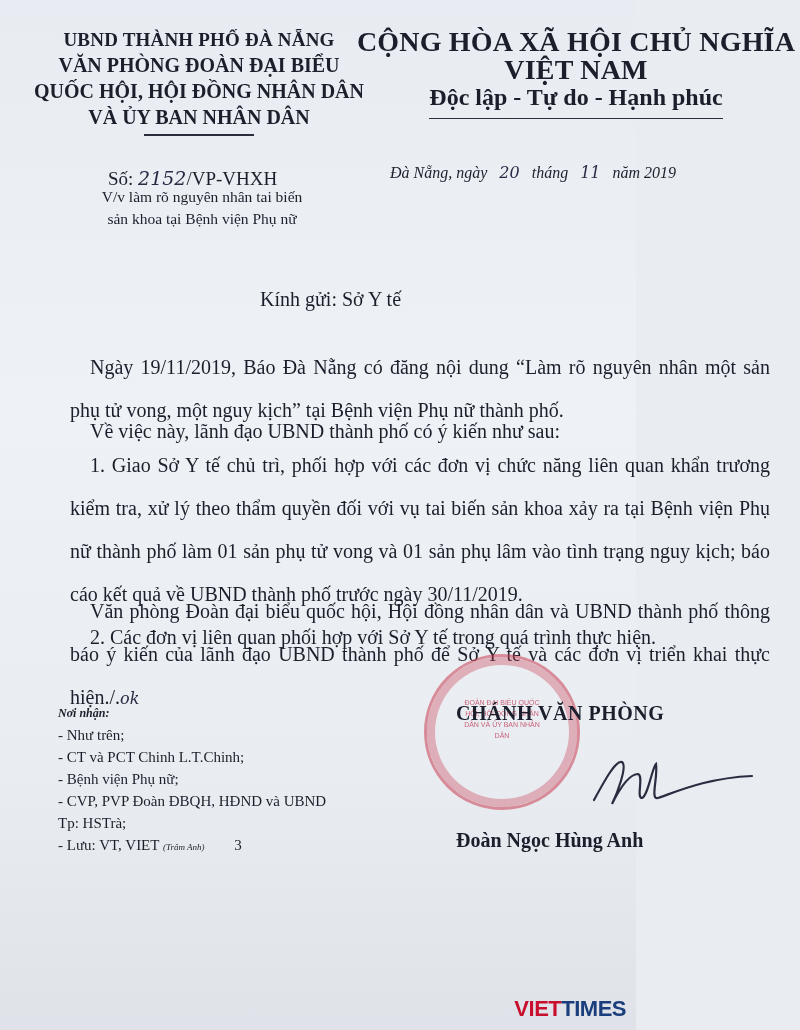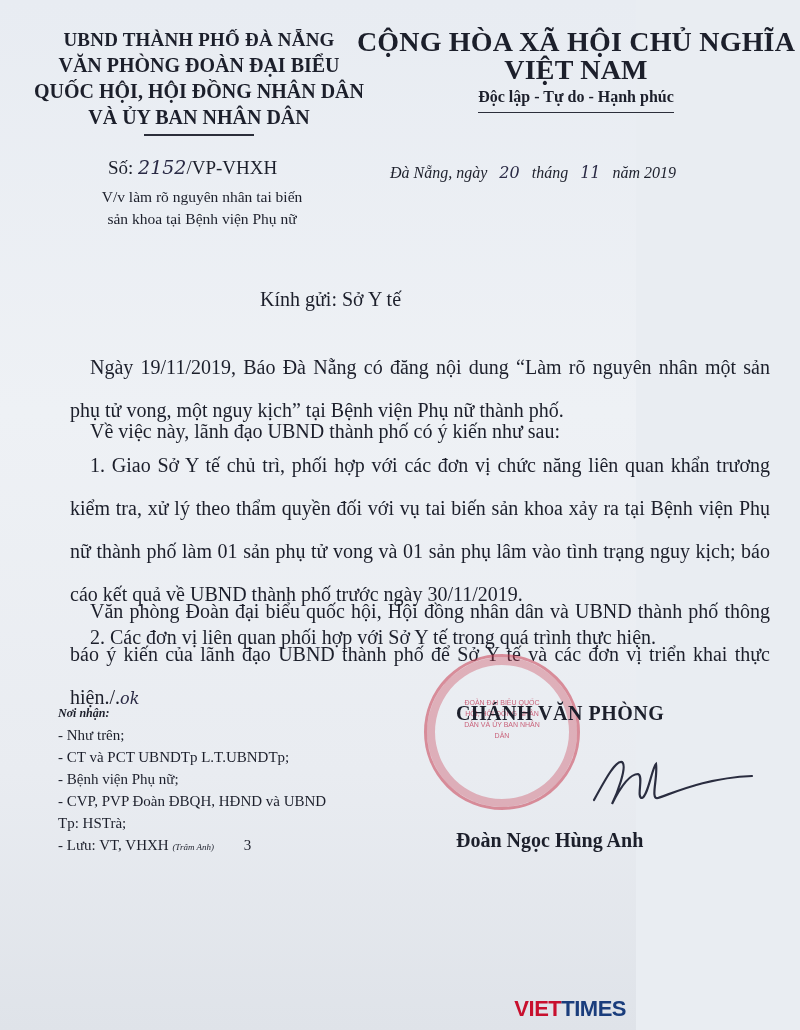--- a/index.html
+++ b/index.html
@@ -14,22 +14,22 @@
     position: absolute; left: 0; top: 0; width: 636px; height: 1030px;
     background: linear-gradient(180deg, #e8ecf2 0%, #eef1f5 40%, #e9ecf1 75%, #dfe3e9 100%);
   }
   .abs { position: absolute; white-space: nowrap; }
   .hdr-left { position: absolute; left: 14px; top: 28px; width: 370px; text-align: center; }
   .hdr-left .l1 { font-size: 19px; font-weight: bold; letter-spacing: 0.2px; line-height: 24px; }
   .hdr-left .l2 { font-size: 20px; font-weight: bold; line-height: 26px; }
   .hdr-left .rule { width: 110px; height: 1.5px; background: #2b2e3a; margin: 4px auto 0; }
   .hdr-right { position: absolute; left: 356px; top: 28px; width: 440px; text-align: center; }
   .hdr-right .r1 { font-size: 28px; font-weight: bold; line-height: 28px; letter-spacing: 0.2px; }
-  .hdr-right .r2 { font-size: 16px; font-weight: bold; line-height: 26px; display: inline-block; border-bottom: 1.5px solid #2b2e3a; padding-bottom: 2px; }
-  .so { left: 108px; top: 156px; font-size: 19px; }
+  .hdr-right .r2 { font-size: 24px; font-weight: bold; line-height: 26px; display: inline-block; border-bottom: 1.5px solid #2b2e3a; padding-bottom: 8px; }
+  .so { left: 108px; top: 167px; font-size: 19px; }
   .so .num { font-family: "DejaVu Serif", serif; font-style: italic; color: #2a2a45; }
   .vv { left: 78px; top: 186px; font-size: 15.5px; line-height: 22px; text-align: center; width: 248px; white-space: normal; }
   .date { left: 390px; top: 163px; font-size: 16px; font-style: italic; }
   .date .hw { font-family: "DejaVu Serif", serif; font-style: italic; color: #2a2a45; margin: 0 8px; }
   .kinh { left: 260px; top: 288px; font-size: 20px; }
   .body-p { position: absolute; left: 70px; width: 700px; font-size: 20px; line-height: 43px; text-align: justify; margin-top: 12px; }
   .p1 { top: 334px; text-indent: 20px; }
   .p2 { top: 398px; text-indent: 20px; }
   .items { top: 432px; }
   .items .it { text-indent: 20px; }
@@ -100,26 +100,26 @@
     <div class="it">1. Giao Sở Y tế chủ trì, phối hợp với các đơn vị chức năng liên quan khẩn trương kiểm tra, xử lý theo thẩm quyền đối với vụ tai biến sản khoa xảy ra tại Bệnh viện Phụ nữ thành phố làm 01 sản phụ tử vong và 01 sản phụ lâm vào tình trạng nguy kịch; báo cáo kết quả về UBND thành phố trước ngày 30/11/2019.</div>
     <div class="it">2. Các đơn vị liên quan phối hợp với Sở Y tế trong quá trình thực hiện.</div>
   </div>
   <div class="body-p p3">
     <span>Văn phòng Đoàn đại biểu quốc hội, Hội đồng nhân dân và UBND thành phố thông báo ý kiến của lãnh đạo UBND thành phố để Sở Y tế và các đơn vị triển khai thực hiện</span><span>./.</span><span class="sig-tail">ok</span>
   </div>
 
   <div class="noi-nhan">
     <div class="title">Nơi nhận:</div>
     <div>- Như trên;</div>
-    <div>- CT và PCT UBNDTp L.T.UBNDTp;</div>
+    <div>- CT và PCT Chinh L.T.Chinh;</div>
     <div>- Bệnh viện Phụ nữ;</div>
     <div>- CVP, PVP Đoàn ĐBQH, HĐND và UBND</div>
     <div>Tp: HSTrà;</div>
     <div>
-      <span>- Lưu: VT, VHXH</span>
+      <span>- Lưu: VT, VIET</span>
       <span class="small">(Trâm Anh)</span>
       <span style="margin-left:26px;">3</span>
     </div>
   </div>
 
   <div class="stamp">
     <div class="in">ĐOÀN ĐẠI BIỂU QUỐC HỘI, HỘI ĐỒNG NHÂN DÂN VÀ ỦY BAN NHÂN DÂN</div>
   </div>
 
   <div class="abs chanh">CHÁNH VĂN PHÒNG</div>

